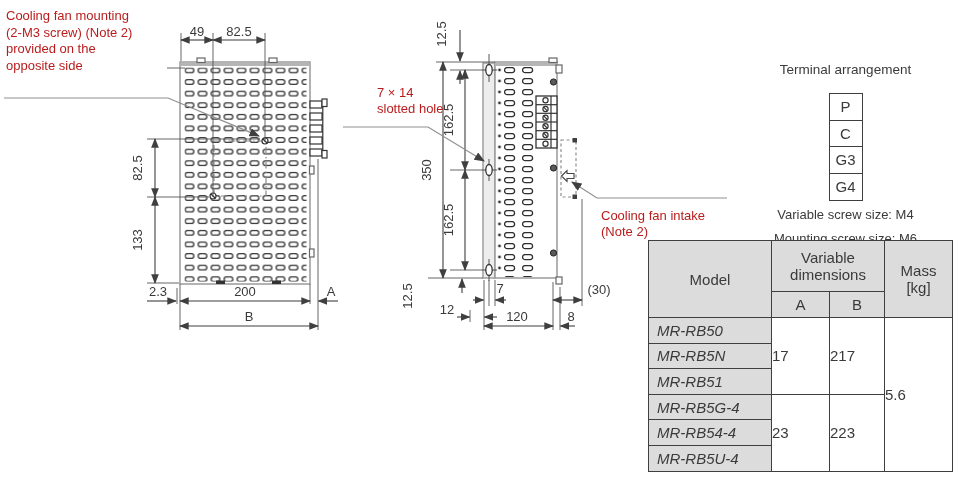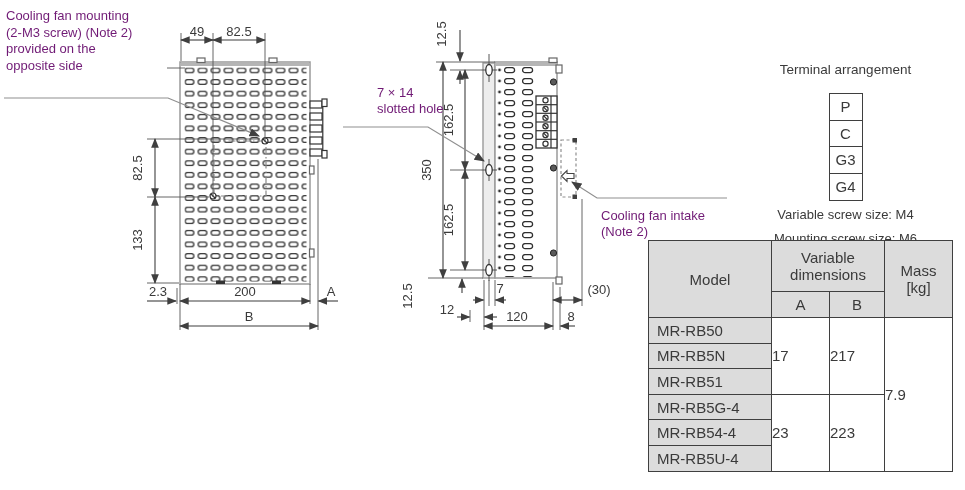--- a/index.html
+++ b/index.html
@@ -1,39 +1,39 @@
 <!DOCTYPE html>
 <html><head>
 <meta charset="utf-8">
 <style>
   html,body{margin:0;padding:0;background:#fff;}
   .stage{position:relative;width:965px;height:490px;background:#fff;overflow:hidden;
          font-family:"Liberation Sans",sans-serif;color:#3a3a3a;}
   .stage svg{position:absolute;left:0;top:0;}
-  .note{position:absolute;font-size:13px;line-height:16.5px;color:#701a75;white-space:nowrap;}
+  .note{position:absolute;font-size:13px;line-height:16.5px;color:#b91c1c;white-space:nowrap;}
   .note div{display:block;}
   .term{position:absolute;left:753px;top:62px;width:185px;text-align:center;}
   .term-title{font-size:13.5px;margin-bottom:16px;}
   .term-col{width:34px;margin:0 auto;}
   .term-cell{box-sizing:border-box;width:34px;height:28px;margin-top:-1.5px;border:1.5px solid #3f3f3f;
              background:#fff;font-size:15px;line-height:25px;text-align:center;}
   .term-cell:first-child{margin-top:0;}
   .term-note{font-size:13px;margin-top:5px;line-height:17px;}
   .spec{position:absolute;left:648px;top:240px;}
   table.spec-t{border-collapse:collapse;table-layout:fixed;font-size:15px;color:#3a3a3a;}
   table.spec-t td,table.spec-t th{border:1.6px solid #3f3f3f;padding:0;font-weight:normal;}
   table.spec-t th{background:#dcdcdc;}
   .c-model{width:123px;}
   .c-a{width:58px;}
   .c-b{width:55px;}
   .c-mass{width:68px;}
   .h1{height:51px;}
   .h2{height:26px;}
   .r{height:25.6px;}
-  .cell-model{background:#dcdcdc;text-align:left;padding-left:8px !important;}
+  .cell-model{background:#dcdcdc;text-align:left;padding-left:8px !important;font-style:italic;}
   .cell-num{text-align:left;background:#fff;}
   .th-c{text-align:center;}
 </style>
 </head>
 <body>
 
 <div class="stage">
 
 <svg width="965" height="490" viewBox="0 0 965 490">
   <defs>
@@ -280,21 +280,21 @@
       </th>
     </tr>
     <tr class="h2">
       <th class="th-c">A</th>
       <th class="th-c">B</th>
     </tr>
     <tr class="r">
       <td class="cell-model">MR-RB50</td>
       <td rowspan="3" class="cell-num">17</td>
       <td rowspan="3" class="cell-num">217</td>
-      <td rowspan="6" class="cell-num">7.9</td>
+      <td rowspan="6" class="cell-num">5.6</td>
     </tr>
     <tr class="r">
             <td class="cell-model">MR-RB5N</td>
           </tr>
     <tr class="r">
             <td class="cell-model">MR-RB51</td>
           </tr>
     <tr class="r">
       <td class="cell-model">MR-RB5G-4</td>
       <td rowspan="3" class="cell-num">23</td>

